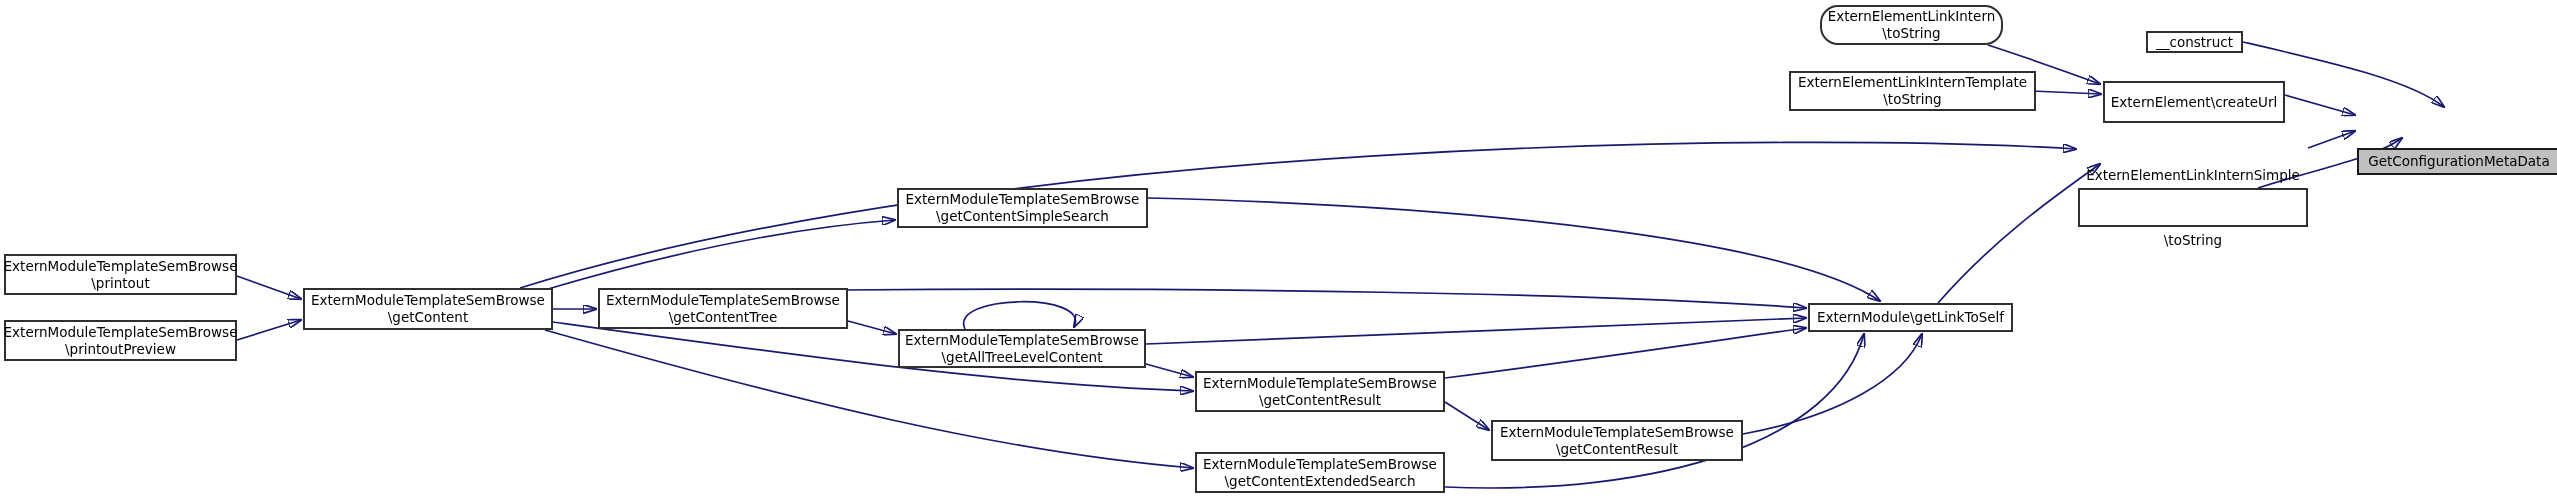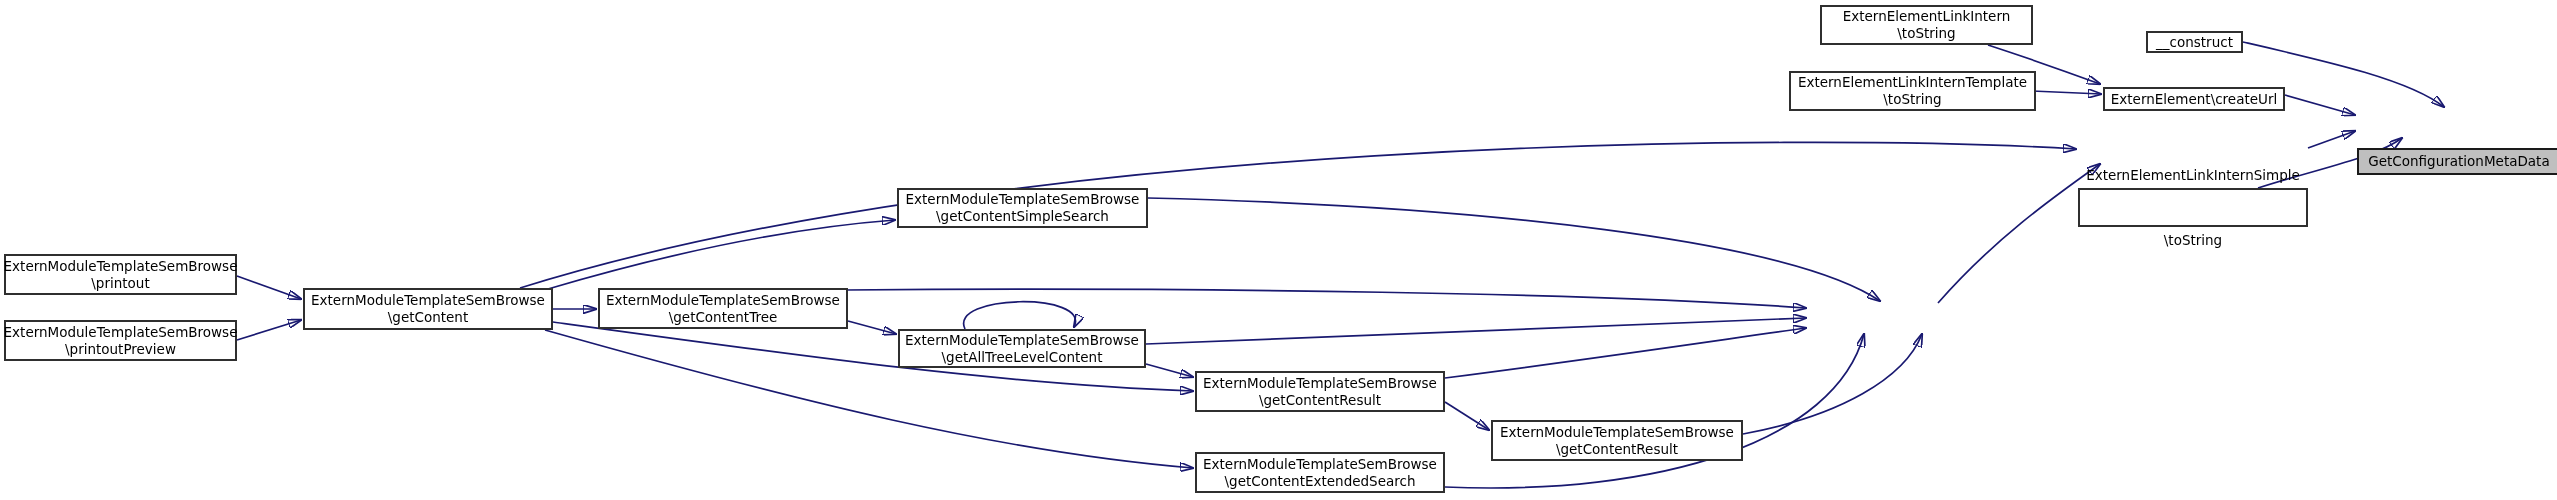--- a/index.html
+++ b/index.html
@@ -96,34 +96,37 @@
         <div class="nl">\getContentResult</div>
       </div>
       <div class="node" style="left: 1491px; top: 420px; width: 252px; height: 41px;">
         <div class="nl">ExternModuleTemplateSemBrowse</div>
         <div class="nl">\getContentResult</div>
       </div>
       <div class="node" style="left: 1195px; top: 452px; width: 250px; height: 41px;">
         <div class="nl">ExternModuleTemplateSemBrowse</div>
         <div class="nl">\getContentExtendedSearch</div>
       </div>
+      <div class="node" style="left: 1808px; top: 303px; width: 205px; height: 29px;">
+        <div class="nl">ExternModule\getLinkToSelf</div>
+      </div>
       <div class="node" style="left: 2078px; top: 188px; width: 230px; height: 39px; gap: 48px;">
         <div class="nl">ExternElementLinkInternSimple</div>
         <div class="nl">\toString</div>
       </div>
       <div class="node hl" style="left: 2357px; top: 109px; width: 204px; height: 27px; margin-top: 39px;">
         <div class="nl">GetConfigurationMetaData</div>
       </div>
-      <div class="node" style="left: 2103px; top: 87px; width: 182px; height: 24px;">
+      <div class="node" style="left: 2103px; top: 81px; width: 182px; height: 42px;">
         <div class="nl">ExternElement\createUrl</div>
       </div>
       <div class="node" style="left: 2146px; top: 31px; width: 97px; height: 22px;">
         <div class="nl">__construct</div>
       </div>
-      <div class="node" style="left: 1820px; top: 5px; width: 213px; height: 40px;">
+      <div class="node" style="left: 1820px; top: 5px; width: 183px; height: 40px; border-radius: 18px;">
         <div class="nl">ExternElementLinkIntern</div>
         <div class="nl">\toString</div>
       </div>
       <div class="node" style="left: 1789px; top: 71px; width: 247px; height: 40px;">
         <div class="nl">ExternElementLinkInternTemplate</div>
         <div class="nl">\toString</div>
       </div>
     </div>
 </div>
 

